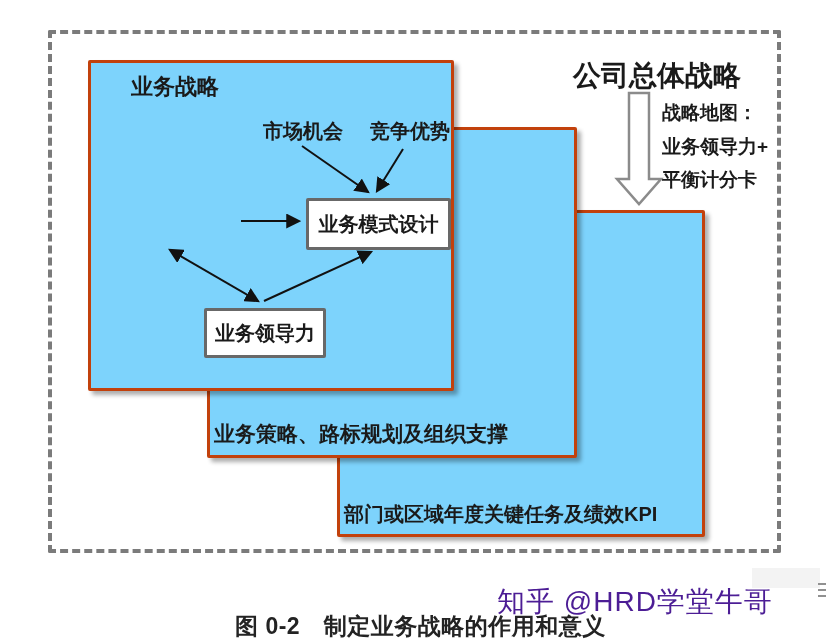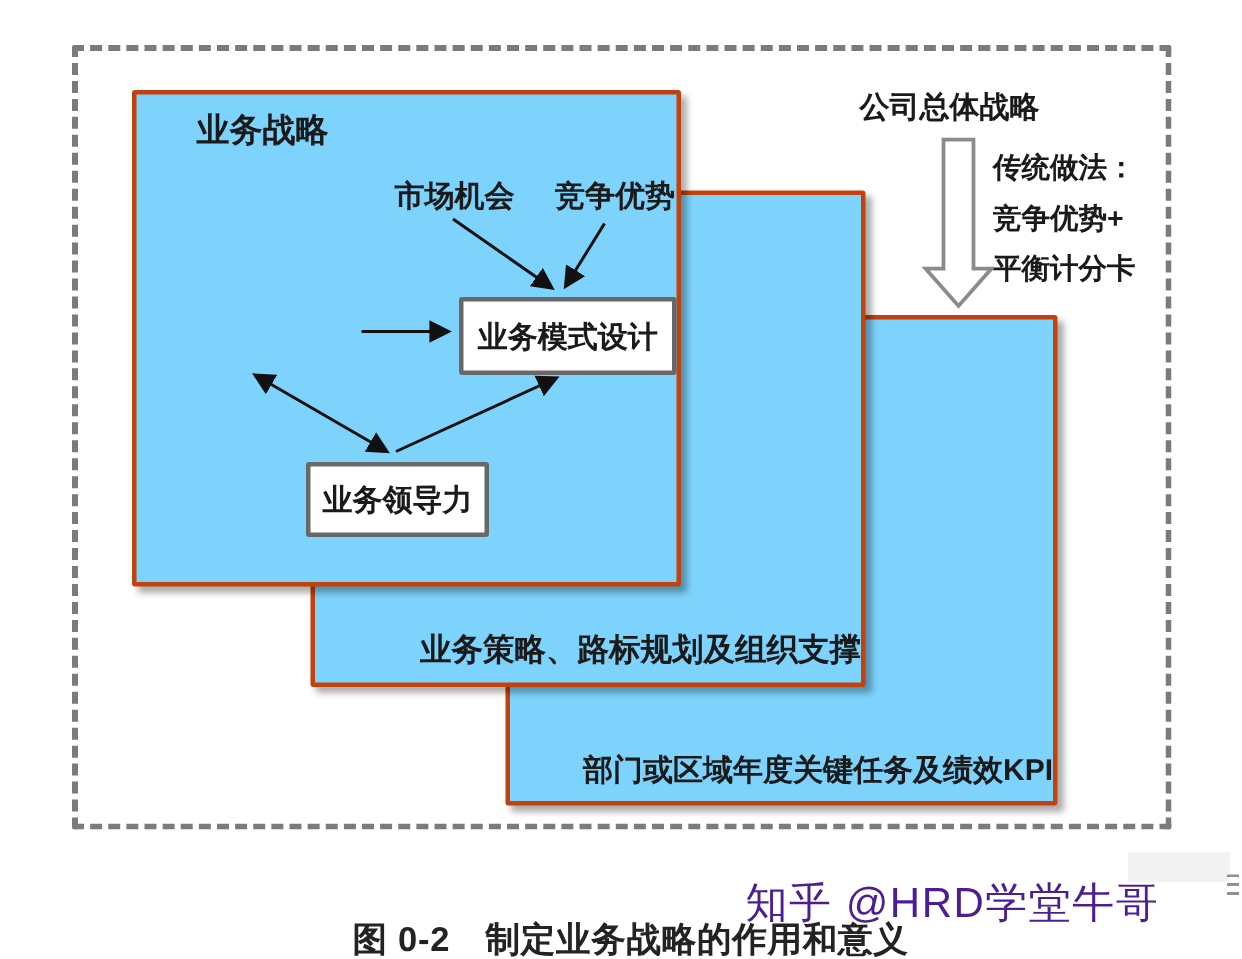--- a/index.html
+++ b/index.html
@@ -12,38 +12,38 @@
     border:4px dashed #7b7b7b;box-sizing:border-box;border-radius:2px;z-index:0;
   }
   .layer-box{
     position:absolute;background:#7dd3fc;border:3px solid #c2410c;box-sizing:border-box;
     border-radius:2px;box-shadow:4px 4px 4px rgba(0,0,0,0.32);
   }
   #layer3{left:337px;top:210px;width:368px;height:327px;z-index:1;}
   #layer2{left:207px;top:127px;width:370px;height:331px;z-index:2;}
   #layer1{left:88px;top:60px;width:366px;height:331px;z-index:3;}
   .layer-caption{
-    position:absolute;left:4px;right:0;text-align:right;font-weight:700;
+    position:absolute;left:4px;right:0;text-align:left;font-weight:700;
     white-space:nowrap;line-height:1.1;
   }
   #layer2 .layer-caption{bottom:10px;font-size:21px;}
   #layer3 .layer-caption{bottom:9px;font-size:20px;}
   .inner-box{
     position:absolute;background:#fff;border:3px solid #686868;box-sizing:border-box;
     border-radius:2px;display:flex;align-items:center;justify-content:center;
     font-size:20px;font-weight:700;white-space:nowrap;
   }
   #goal-box{left:6px;top:135px;width:145px;height:52px;}
   #model-box{left:215px;top:135px;width:145px;height:52px;}
   #leadership-box{left:113px;top:245px;width:122px;height:50px;}
   .txt{position:absolute;white-space:nowrap;font-weight:700;line-height:1.1;}
   #strategy-title{left:40px;top:12px;font-size:22px;}
   #market-label{left:172px;top:57px;font-size:20px;}
   #advantage-label{left:279px;top:57px;font-size:20px;}
-  #corporate-label{left:573px;top:61px;font-size:20px;z-index:4;}
+  #corporate-label{left:573px;top:61px;font-size:28px;z-index:4;}
   .note-line{left:662px;font-size:19px;z-index:4;}
   #note-1{top:103px;}
   #note-2{top:137px;}
   #note-3{top:170px;}
   #arrows{position:absolute;left:0;top:0;width:828px;height:639px;z-index:5;pointer-events:none;}
   #caption{
     position:absolute;left:235px;top:600px;font-size:23px;font-weight:600;
     color:#232323;white-space:nowrap;z-index:11;letter-spacing:0.5px;margin-top:11px;
   }
   #watermark{
@@ -73,22 +73,22 @@
 
   <div class="layer-box" id="layer1">
     <div class="txt" id="strategy-title">业务战略</div>
     <div class="txt" id="market-label">市场机会</div>
     <div class="txt" id="advantage-label">竞争优势</div>
     <div class="inner-box" id="leadership-box">业务领导力</div>
     <div class="inner-box" id="model-box">业务模式设计</div>
   </div>
 
   <div class="txt" id="corporate-label">公司总体战略</div>
-  <div class="txt note-line" id="note-1">传统做法：</div>
-  <div class="txt note-line" id="note-2">竞争优势+</div>
+  <div class="txt note-line" id="note-1">战略地图：</div>
+  <div class="txt note-line" id="note-2">业务领导力+</div>
   <div class="txt note-line" id="note-3">平衡计分卡</div>
 
   <svg id="arrows" viewBox="0 0 828 639" xmlns="http://www.w3.org/2000/svg">
     <defs>
       <marker id="ah" viewBox="0 0 10 10" refX="8.5" refY="5" markerWidth="7.5" markerHeight="7.5" orient="auto-start-reverse">
         <path d="M0,0 L10,5 L0,10 z" fill="#111"></path>
       </marker>
     </defs>
 
     <line x1="302" y1="146" x2="368" y2="192" stroke="#111" stroke-width="2" marker-end="url(#ah)"></line>

